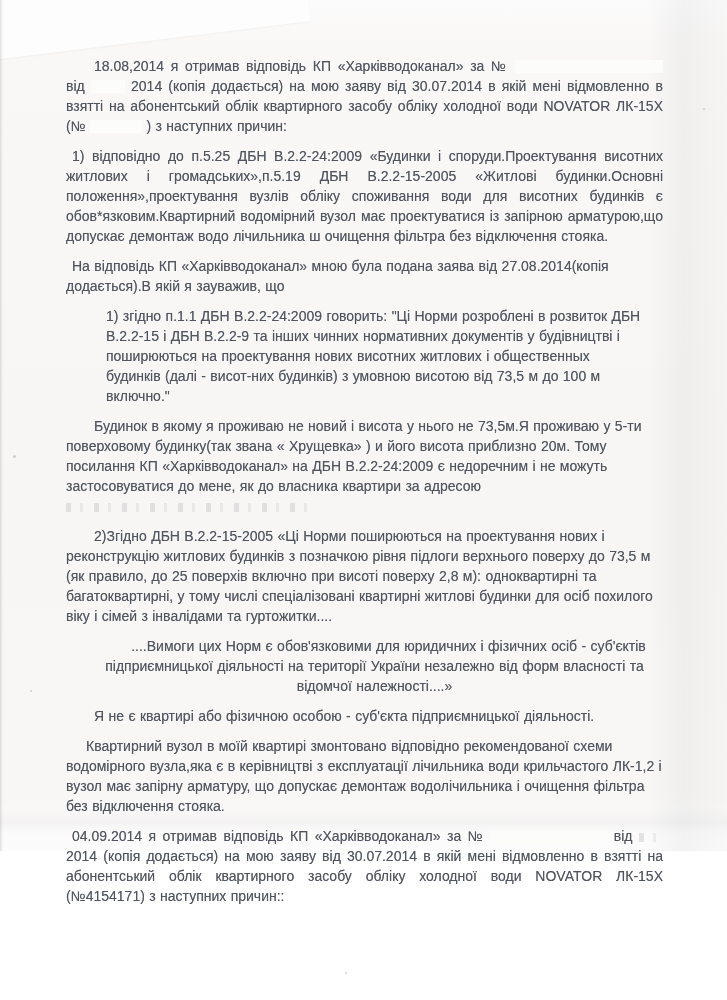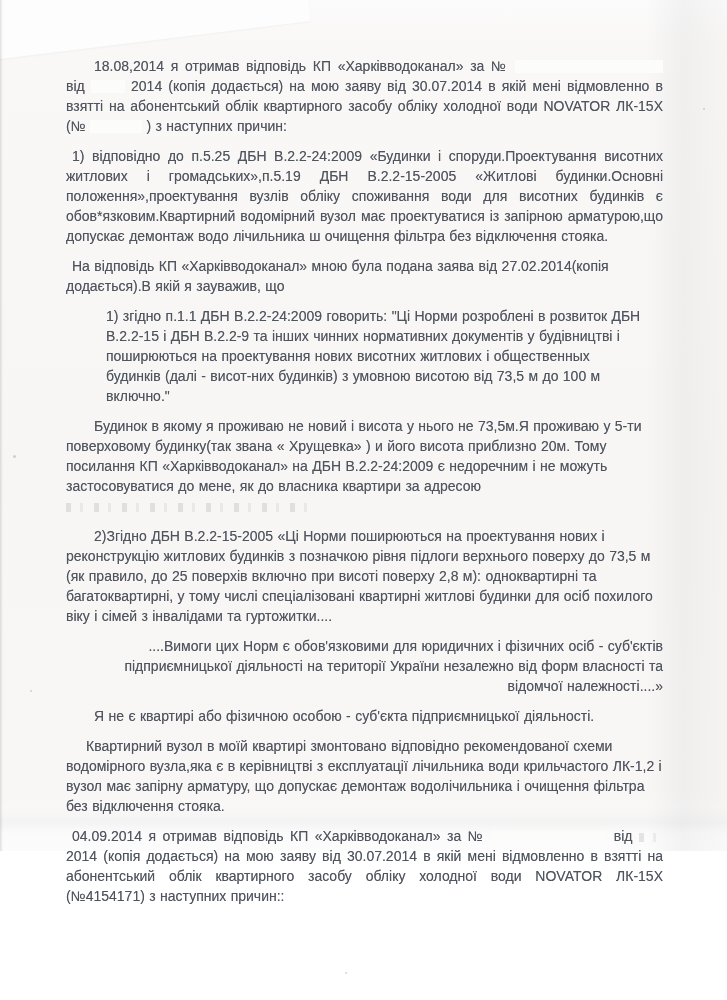--- a/index.html
+++ b/index.html
@@ -56,25 +56,25 @@
   .speck{position:absolute;border-radius:50%;background:rgba(110,112,122,0.30);}
 </style>
 </head>
 <body>
 
 <div class="page">
   <div class="crease"></div>
   <div class="content">
       <p class="para" style="text-align: justify; text-indent: 28px;">18.08,2014 я отримав відповідь КП «Харківводоканал» за № <span class="redaction" style="width: 148px;"></span> від <span class="redaction" style="width: 34px;"></span> 2014 (копія додається) на мою заяву від 30.07.2014  в якій мені відмовленно в взятті на абонентський облік квартирного засобу обліку холодної води NOVATOR ЛК-15Х (№ <span class="redaction" style="width: 52px;"></span> )  з наступних причин:</p>
       <p class="para" style="text-align: justify; text-indent: 6px;">1)  відповідно до п.5.25 ДБН В.2.2-24:2009   «Будинки і споруди.Проектування висотних житлових і громадських»,п.5.19 ДБН В.2.2-15-2005 «Житлові будинки.Основні положення»,проектування вузлів обліку споживання води для висотних будинків є обов*язковим.Квартирний водомірний вузол має проектуватися із запірною арматурою,що допускає демонтаж водо лічильника ш очищення фільтра без відключення стояка.</p>
-      <p class="para" style="text-align: left; text-indent: 6px;">На відповідь КП «Харківводоканал» мною була подана заява від 27.02.2014(копія додається).В якій я зауважив, що</p>
+      <p class="para" style="text-align: left; text-indent: 6px;">На відповідь КП «Харківводоканал» мною була подана заява від 27.08.2014(копія додається).В якій я зауважив, що</p>
       <p class="para" style="text-align: left; text-indent: 0px; margin-left: 40px; margin-right: 18px;">1)   згідно    п.1.1 ДБН В.2.2-24:2009 говорить:   "Ці Норми розроблені в розвиток ДБН В.2.2-15 і ДБН В.2.2-9 та інших чинних нормативних документів у будівництві і поширюються на проектування нових висотних житлових і общественных будинків (далі - висот-них будинків) з умовною висотою від 73,5 м до 100 м включно."</p>
       <p class="para" style="text-align: left; text-indent: 28px; margin-right: 10px;">Будинок в якому я проживаю не новий і висота у нього не 73,5м.Я проживаю у 5-ти поверховому будинку(так звана « Хрущевка» ) и його висота приблизно 20м. Тому посилання КП «Харківводоканал» на ДБН В.2.2-24:2009 є недоречним і не можуть застосовуватися до мене, як до власника квартири за адресою  <span class="smudge" style="width: 250px;"></span></p>
       <p class="para" style="text-align: left; text-indent: 28px; margin-right: 10px;">2)Згідно ДБН В.2.2-15-2005 «Ці Норми поширюються на проектування нових і реконструкцію житлових будинків з позначкою рівня підлоги верхнього поверху до 73,5 м (як правило, до 25 поверхів включно при висоті поверху 2,8 м): одноквартирні та багатоквартирні, у тому числі спеціалізовані квартирні житлові будинки для осіб похилого віку і сімей з інвалідами та гуртожитки....</p>
-      <p class="para" style="text-align: right; text-indent: 28px; margin-left: 20px;">....Вимоги цих Норм є обов'язковими для юридичних і фізичних осіб - суб'єктів підприємницької діяльності на території України незалежно від форм власності та відомчої належності....»</p>
+      <p class="para" style="text-align: center; text-indent: 28px; margin-left: 20px;">....Вимоги цих Норм є обов'язковими для юридичних і фізичних осіб - суб'єктів підприємницької діяльності на території України незалежно від форм власності та відомчої належності....»</p>
       <p class="para" style="text-align: left; text-indent: 28px;">Я не є квартирі або фізичною особою - суб'єкта підприємницької діяльності.</p>
       <p class="para" style="text-align: left; text-indent: 20px;">Квартирний вузол в моїй квартирі змонтовано відповідно рекомендованої схеми водомірного вузла,яка є в керівництві з експлуатації лічильника води крильчастого ЛК-1,2 і вузол має запірну арматуру, що допускає демонтаж водолічильника і очищення фільтра без відключення стояка.</p>
       <p class="para" style="text-align: justify; text-indent: 6px;">04.09.2014 я отримав відповідь КП «Харківводоканал» за № <span class="redaction" style="width: 116px;"></span> від <span class="smudge" style="width: 24px;"></span> 2014 (копія додається) на мою заяву від 30.07.2014  в якій мені відмовленно в взятті на абонентський облік квартирного засобу обліку холодної води NOVATOR ЛК-15Х (№4154171)  з наступних причин::</p>
     </div>
   <div class="bottom-shade"></div>
   <div class="speck" style="left:13px;top:455px;width:3px;height:3px;"></div>
   <div class="speck" style="left:30px;top:690px;width:2px;height:2px;"></div>
   <div class="speck" style="left:703px;top:108px;width:2px;height:2px;"></div>
   <div class="speck" style="left:345px;top:972px;width:2px;height:2px;"></div>
 </div>

